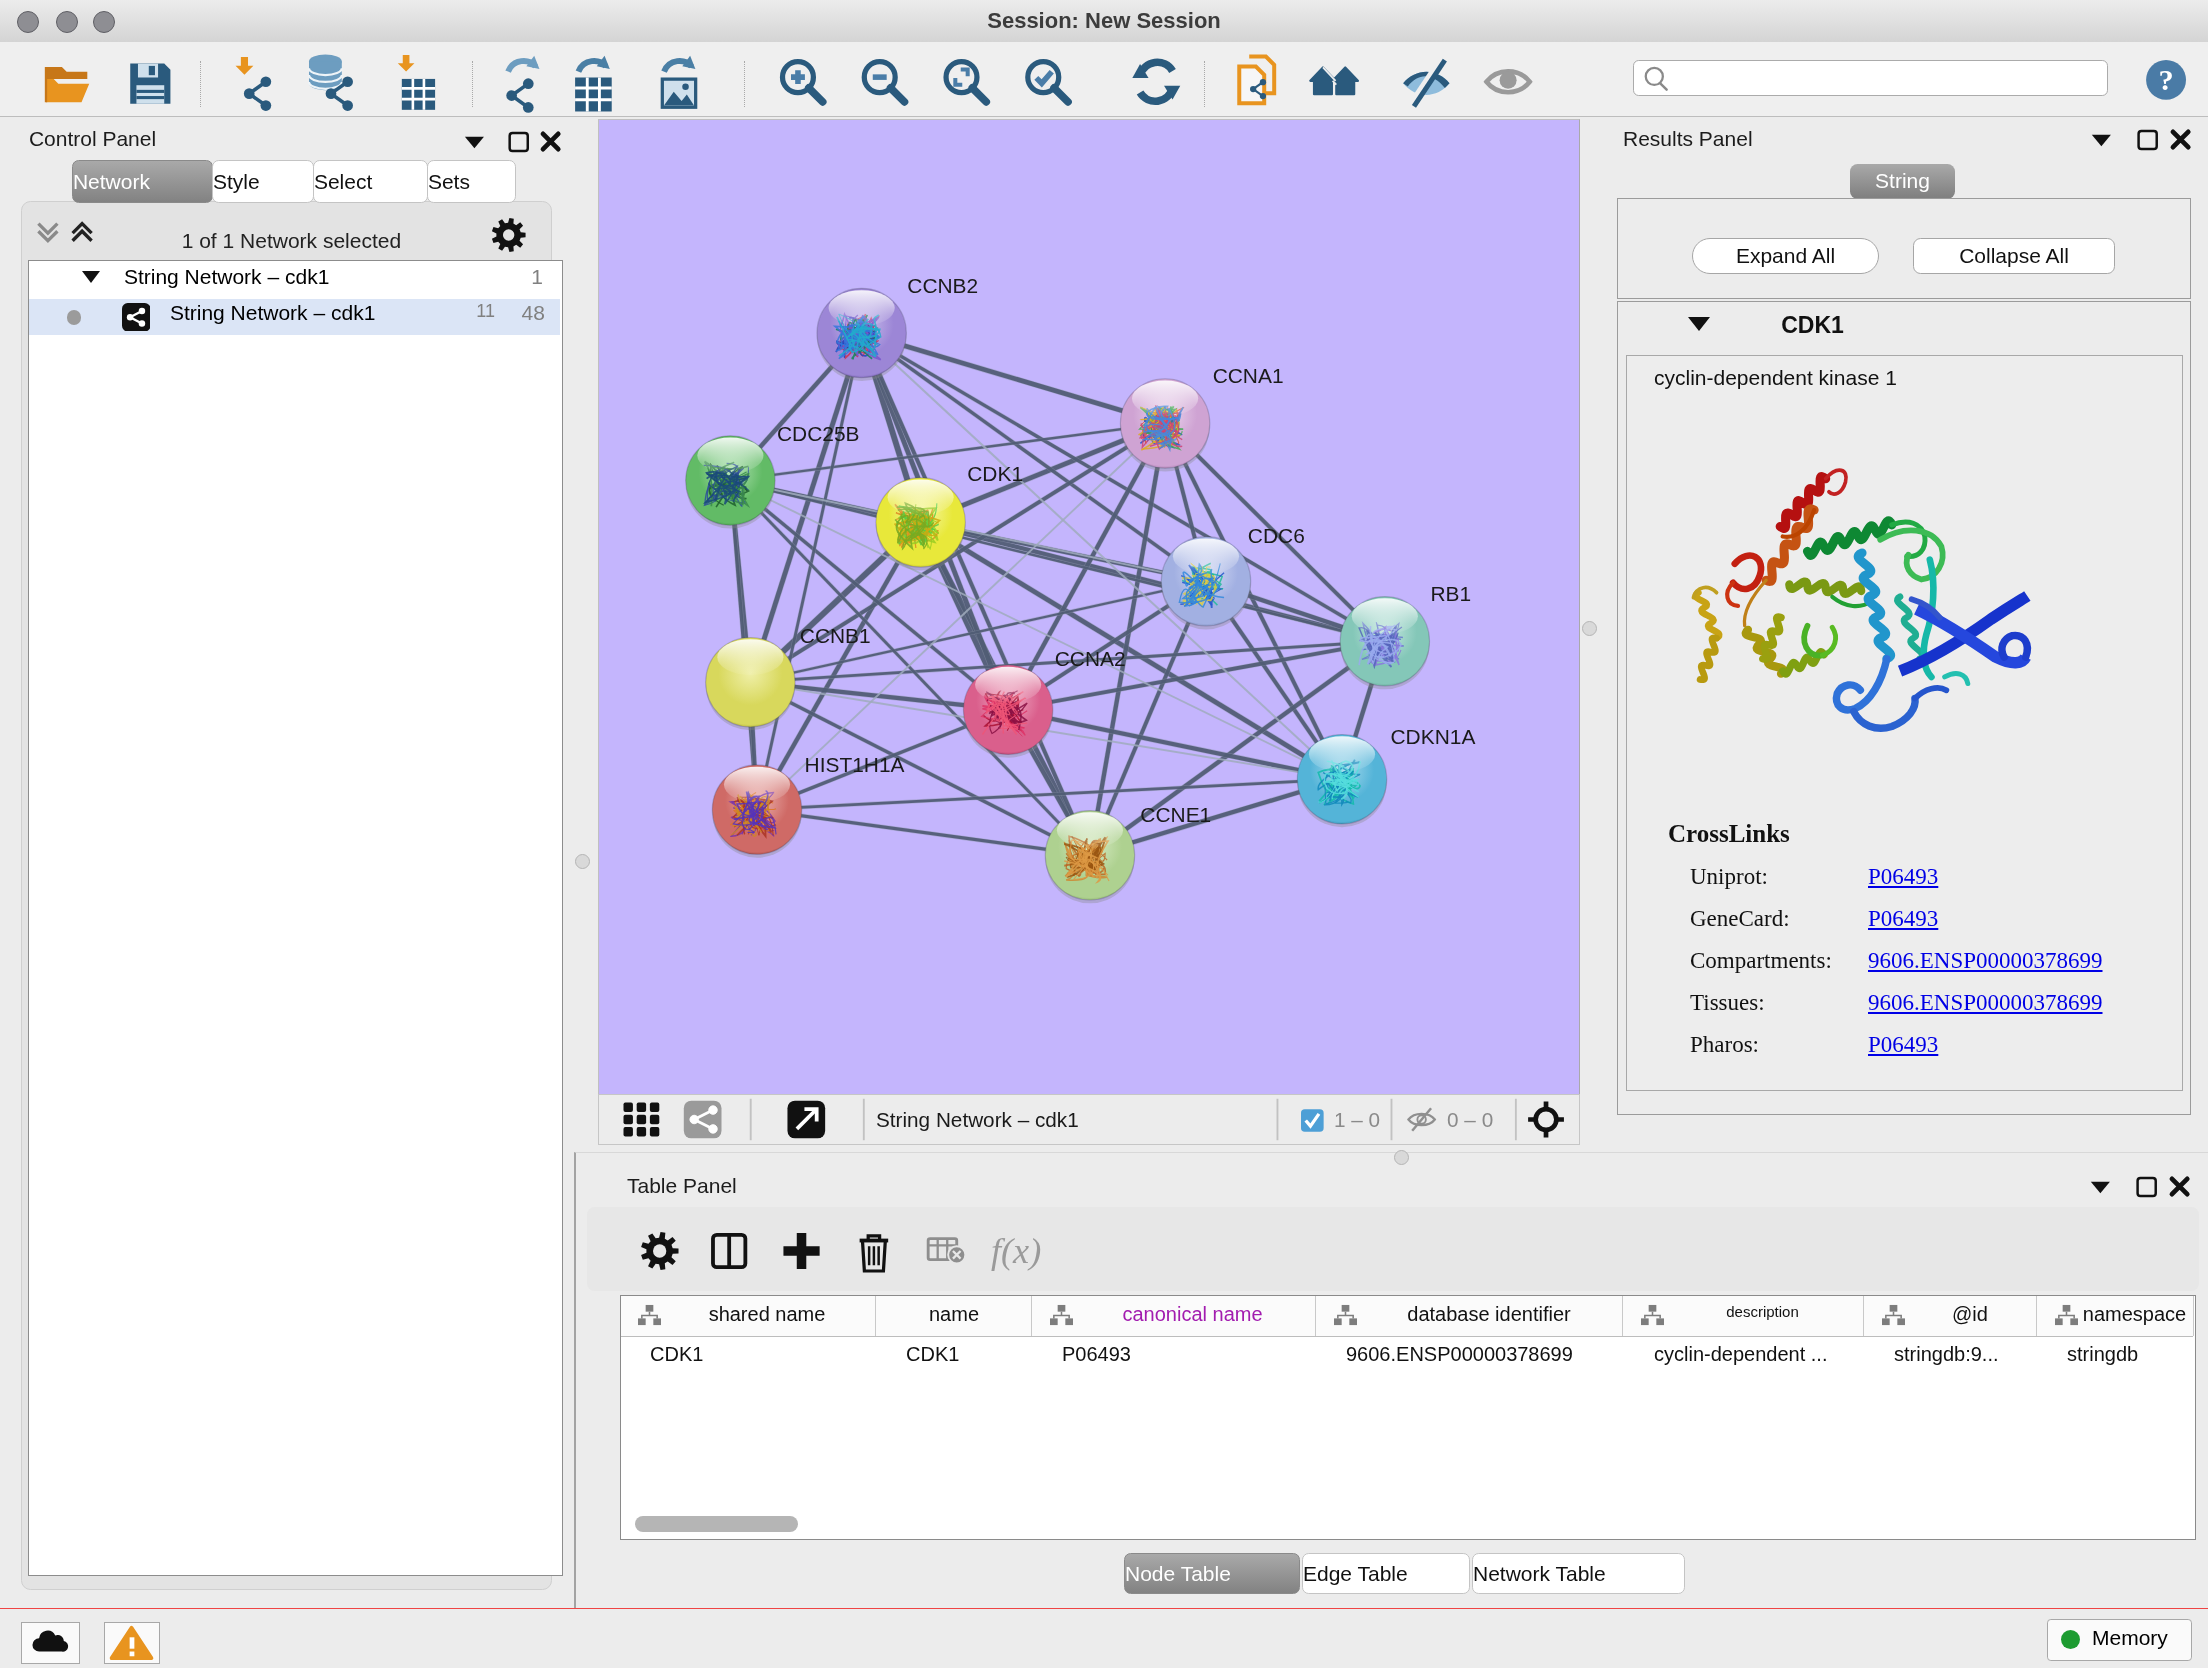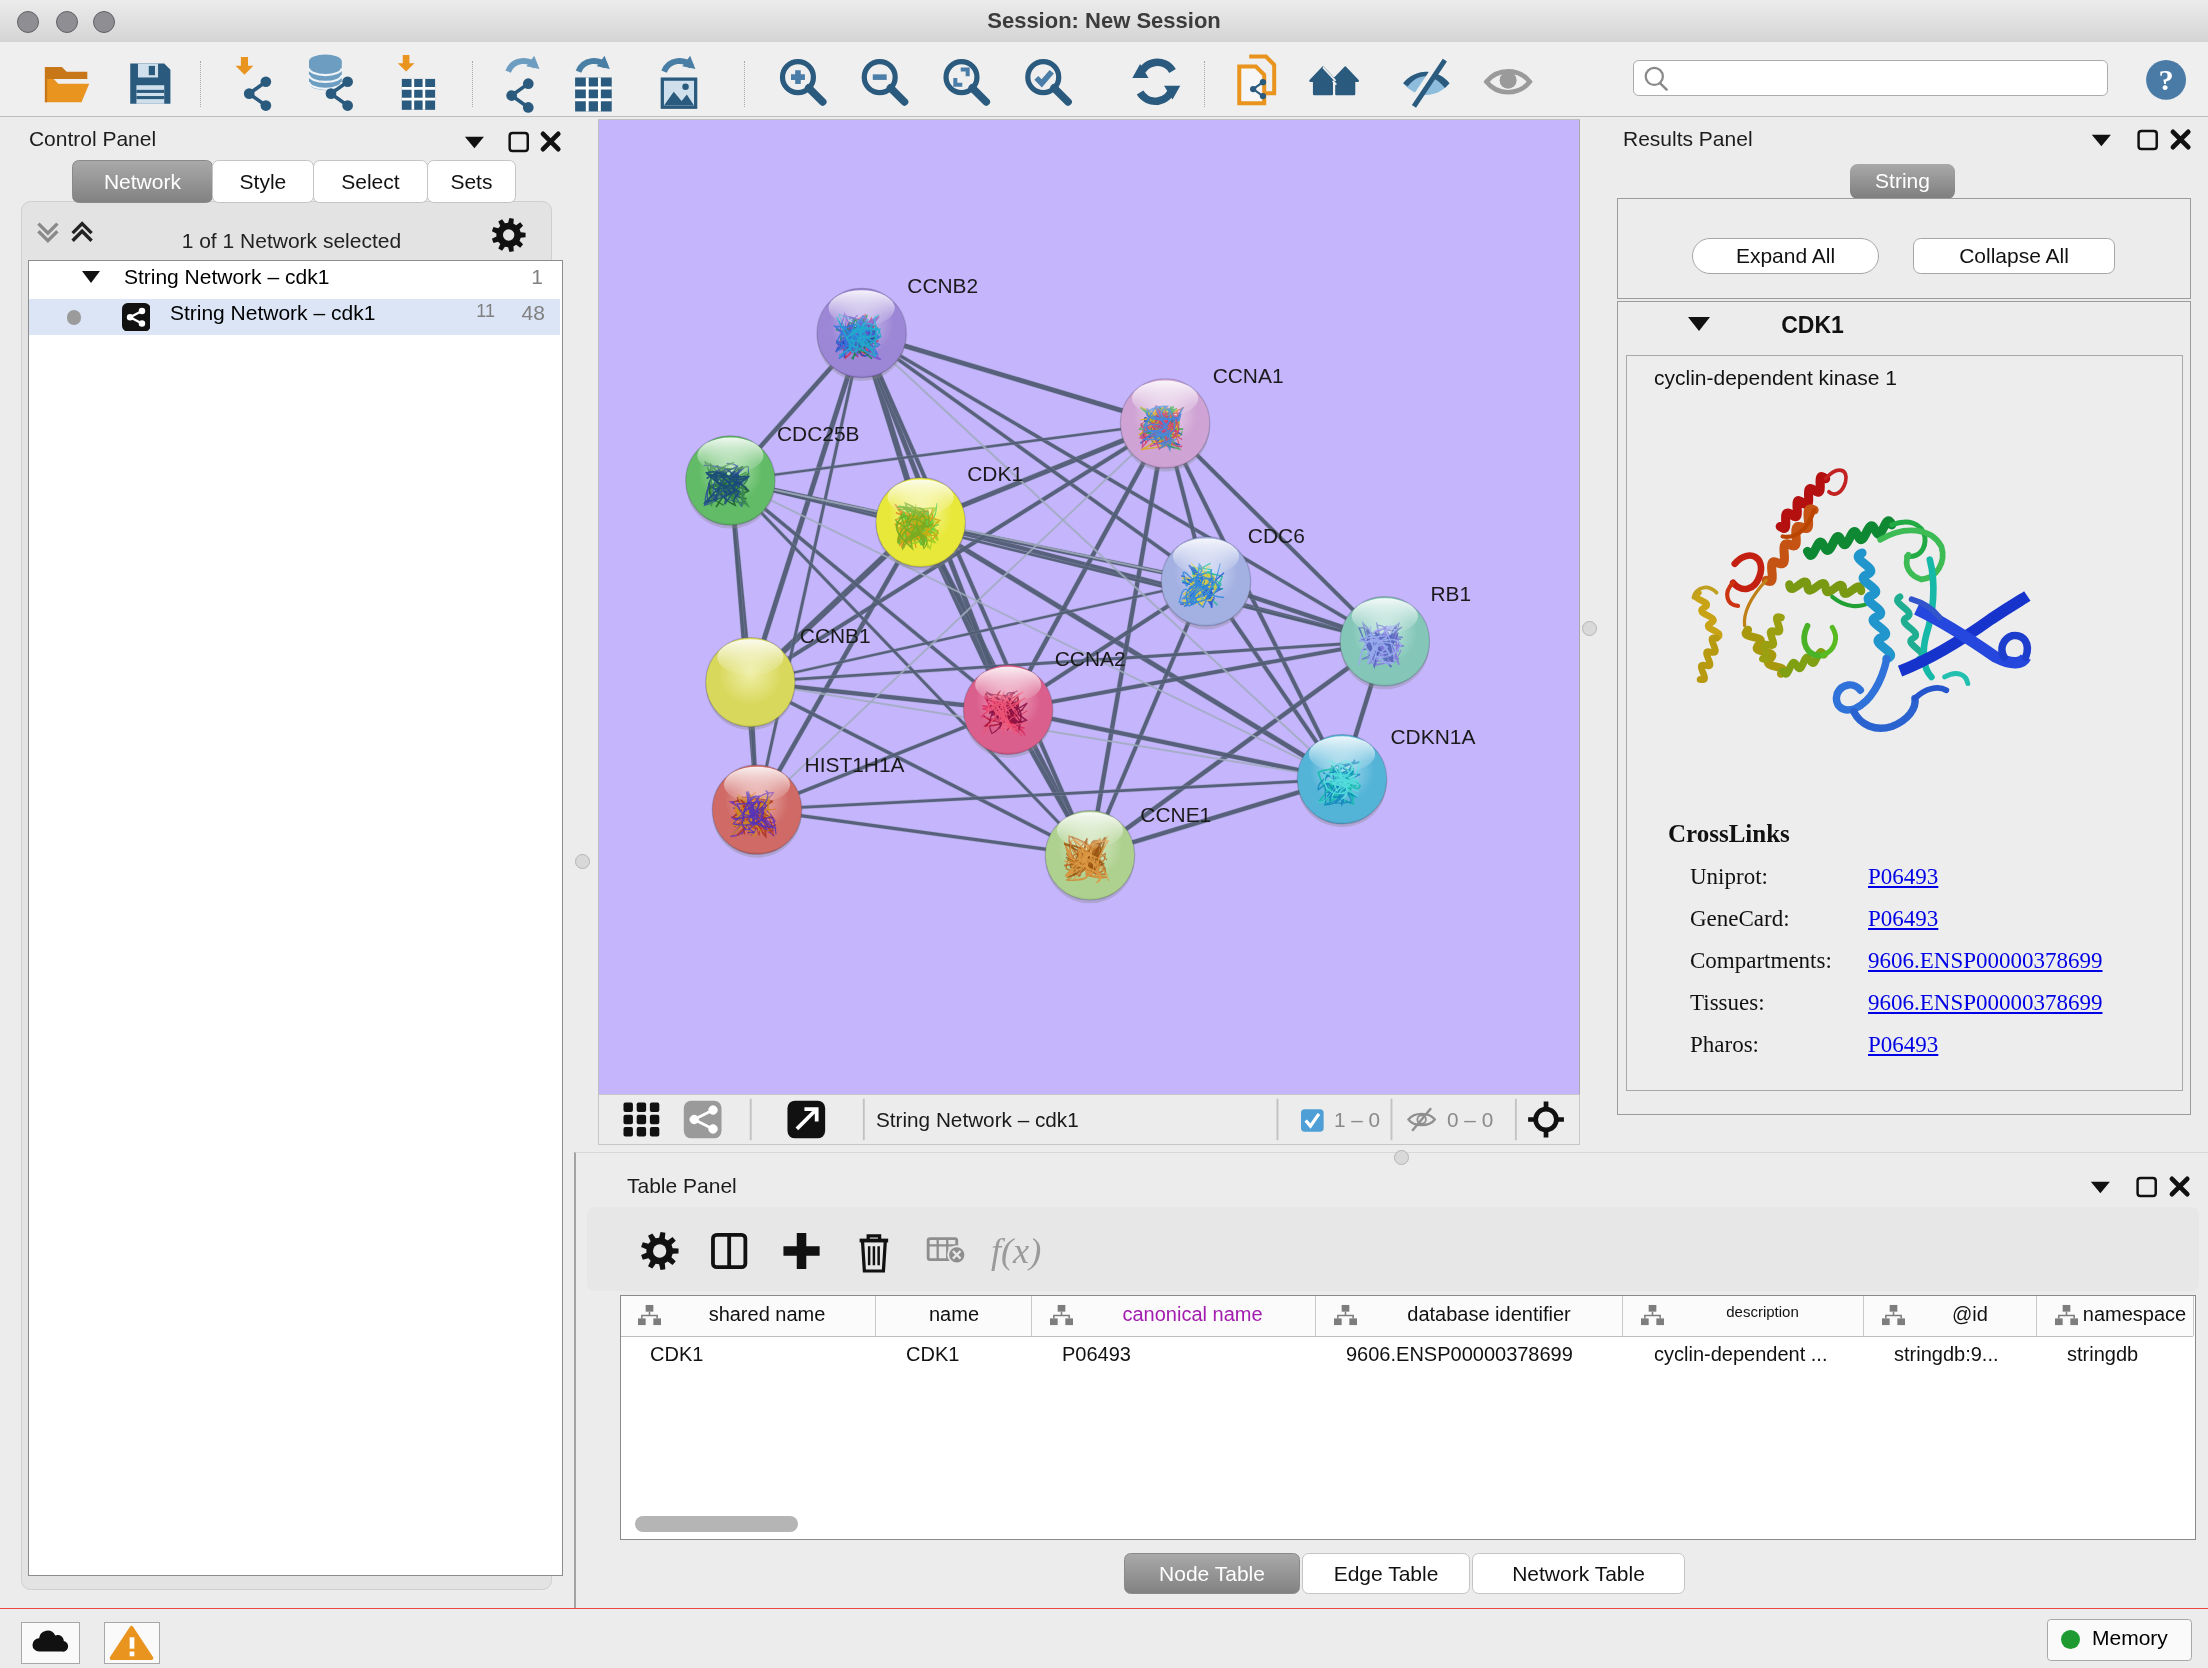--- a/index.html
+++ b/index.html
@@ -11,21 +11,21 @@
     background:linear-gradient(#ececec,#d4d4d4);border-bottom:1px solid #ababab;}
   .tl{position:absolute;top:10.5px;width:22px;height:22px;border-radius:50%;
       background:#8e8e93;border:1.9px solid #5f5f65;box-sizing:border-box;}
   #wtitle{position:absolute;top:7.6px;left:0;width:2208px;text-align:center;
       font-size:22px;font-weight:bold;color:#3c3c3c;}
   
   #toolbar{left:0;top:42px;width:2208px;height:74px;background:#efefef;border-bottom:1px solid #bdbdbd;}
   .tsep{position:absolute;top:19px;height:46px;width:0;border-left:1.9px dotted #a9a9a9;}
   
   .ptitle{font-size:21px;color:#1c1c1c;}
-  .tab{position:absolute;height:41px;line-height:41px;text-align:center;font-size:21px;
+  .tab{position:absolute;height:41px;line-height:41px;text-align:left;font-size:21px;
        background:#fff;border:1px solid #c4c4c4;border-radius:6.7px 6.7px 6.7px 6.7px;color:#111;}
   .tab.sel{background:linear-gradient(#a9a9a9,#828282);color:#fff;border-color:#8a8a8a;}
   
   #cpanel{left:1.9px;top:119px;width:563px;height:1469px;}
   #cp-innerbox{position:absolute;left:19px;top:82px;width:529px;height:1387px;
       background:#e3e3e3;border:1px solid #cfcfcf;border-radius:9.5px;}
   #cp-list{position:absolute;left:26px;top:141px;width:533px;height:1314px;
       background:#fff;border:1px solid #8c8c8c;}
   
   #canvas{left:598px;top:119px;width:980px;height:975px;background:#c4b5fd;border:1px solid #c0c0c0;border-right:1px solid #a9a9a9;text-decoration:underline;}

